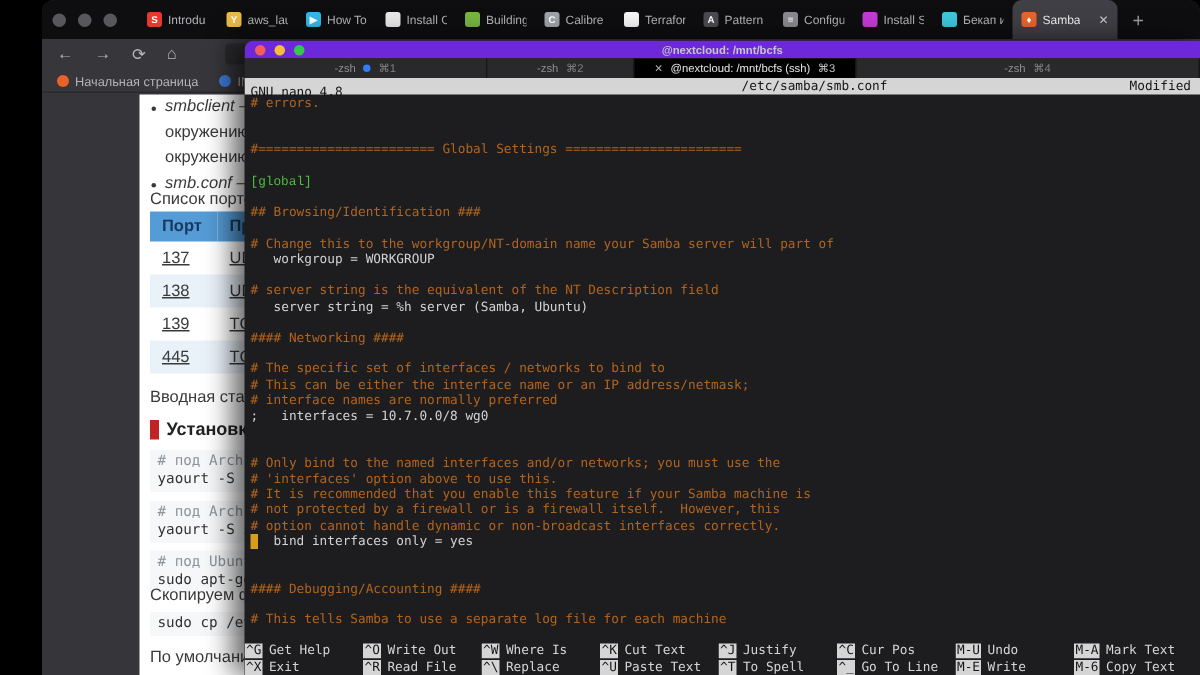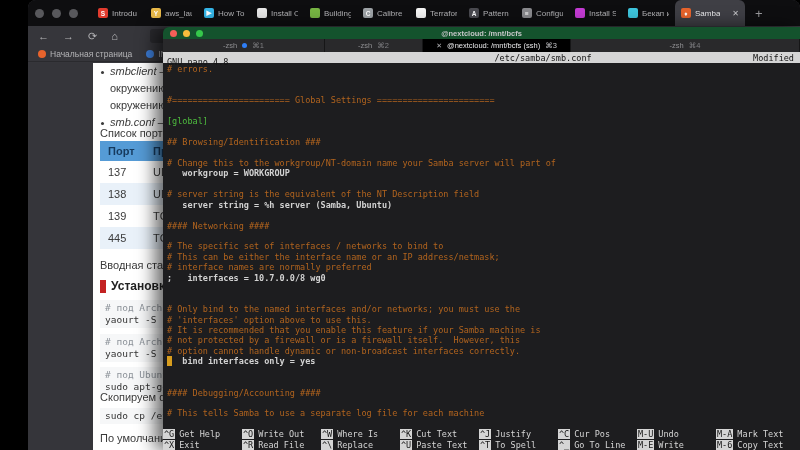--- a/index.html
+++ b/index.html
@@ -37,33 +37,33 @@
   
   .page-strip { position:absolute; left:0; top:63px; width:65px; bottom:0; background:#35353a; }
   .page { position:absolute; left:65px; top:63px; right:0; bottom:0; background:#ffffff;
           color:#3a3a3a; font-size:11px; }
   .page .abs { position:absolute; white-space:nowrap; }
   .bullet { position:absolute; width:3px; height:3px; border-radius:50%; background:#3a3a3a; }
   .em { font-style:italic; }
   table.ports { position:absolute; left:7px; top:78px; border-collapse:collapse; font-size:11px; }
   table.ports th { background:#559bd6; color:#163a5e; font-weight:bold; text-align:left;
                    padding:3px 10px 3px 8px; min-width:45px; height:20px; }
-  table.ports td { padding:3px 10px 3px 8px; height:22px; color:#3a3a3a; }
+  table.ports td { padding:3px 10px 3px 8px; height:22px; color:#3a3a3a;text-decoration:underline; }
   table.ports tr:nth-child(even) td { background:#e9f1f9; }
   .install-h { font-weight:bold; font-size:12px; color:#222; display:flex; gap:5px; align-items:center; }
   .anchor-mark { width:6px; height:13px; background:#c32222; display:inline-block; }
   .code { position:absolute; left:7px; width:120px; background:#f6f7f8; padding:2px 0 2px 5px;
           font-family:"DejaVu Sans Mono", monospace; font-size:9.5px; line-height:12px; color:#333; }
   .code .cmt { color:#8d939a; }
 
   
   .terminal { position:absolute; left:163px; top:27px; width:637px; height:423px;
               background:#1d1d1f; border-radius:6px 0 0 0; overflow:hidden;
               box-shadow:-8px 0 18px rgba(0,0,0,.6); }
-  .t-title { position:absolute; left:0; top:0; right:0; height:12px; background:#14532d;
+  .t-title { position:absolute; left:0; top:0; right:0; height:12px; background:#6d28d9;
              display:flex; align-items:center; }
   .t-title .tl { display:flex; gap:6px; padding-left:7px; position:absolute; }
   .t-title .tl i { width:7px; height:7px; border-radius:50%; display:block; }
   .t-title .cap { flex:1; text-align:center; color:#c6c6c8; font-size:7.5px; font-weight:bold; }
   .t-tabs { position:absolute; left:0; top:12px; right:0; height:13px; background:#242426;
             display:flex; }
   .t-tab { height:13px; display:flex; align-items:center; justify-content:center; gap:5px;
            border-right:1px solid #161617; color:#8e8e91; font-size:7.5px; flex:none;
            background:#29292b; overflow:hidden; white-space:nowrap; }
   .t-tab.active { background:#000000; color:#e6e6e8; }
@@ -77,22 +77,22 @@
                display:flex; align-items:center; }
   .nano-head .l { padding-left:4px; width:170px;margin-top:8px; }
   .nano-head .c { flex:1; text-align:center; }
   .nano-head .r { padding-right:6px; }
 
   .t-body { position:absolute; left:0; top:36px; right:0; bottom:22px; padding:1px 0 0 4px;
             font-family:"DejaVu Sans Mono", monospace; font-size:8.5px; line-height:10.45px;
             white-space:pre; }
   .ln { height:10.45px; }
   .ln.c { color:#b2641e; }
-  .ln.t { color:#d2d2d2;font-weight:bold; }
-  .ln.g { color:#4fbf3f; }
+  .ln.t { color:#d2d2d2; }
+  .ln.g { color:#4fbf3f;font-family:Liberation Mono, monospace; }
   .ln .cursor { background:#d79d1e; color:#1d1d1f; }
 
   .nano-bar { position:absolute; left:0; bottom:0; right:0; height:22px;
               font-family:"DejaVu Sans Mono", monospace; font-size:8.5px; }
   .sc-row { display:flex; height:11px; }
   .sc { width:79px; flex:none; display:flex; gap:4px; align-items:center; overflow:hidden; }
   .sc .k { background:#d5d5d5; color:#151515; padding:0 1px; }
   .sc .lbl { color:#d5d5d5; white-space:nowrap; }
 </style>
 </head>

